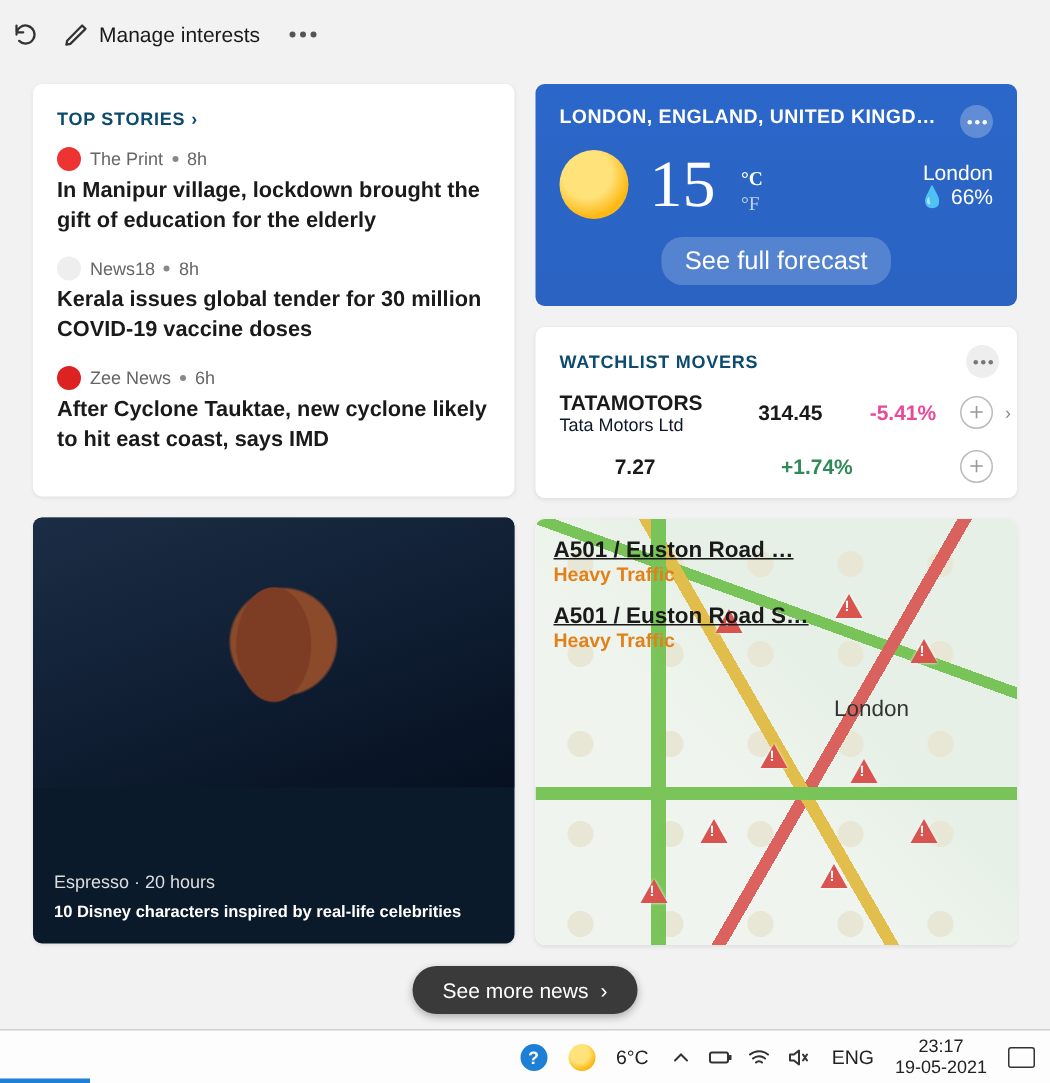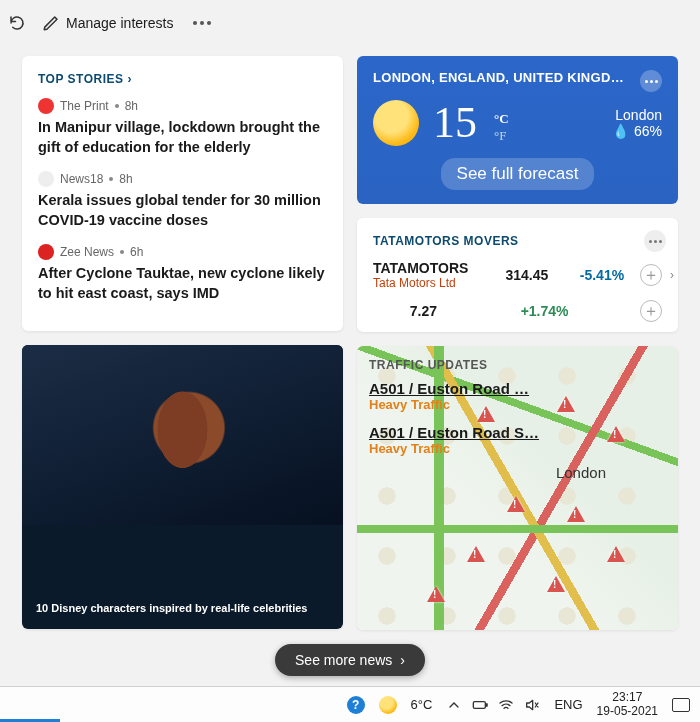--- a/index.html
+++ b/index.html
@@ -96,24 +96,24 @@
   .forecast-btn {
     margin:12px auto 0 auto; display:block; background:rgba(255,255,255,0.2);
     border:none; color:#fff; padding:6px 16px; border-radius:14px; font-size:17px;
     cursor:pointer;
   }
   
   .card .card-menu { position:absolute; right:12px; top:12px; width:22px;height:22px;background:#eee;border-radius:50%;display:flex;align-items:center;justify-content:center;gap:2px; }
   .card .card-menu span{width:3px;height:3px;background:#777;border-radius:50%;}
   .stock-row { display:flex; align-items:center; justify-content:space-between; margin-bottom:10px; }
   .stock-row .names .sym { font-weight:700; font-size:14px; }
-  .stock-row .names .co { font-size:12px; color:#c2410c; }
+  .stock-row .names .co { font-size:12px; color:#0f172a; }
   .stock-row .price { font-size:14px; font-weight:600; width:64px; text-align:right; }
   .stock-row .chg { font-size:14px; font-weight:600; width:60px; text-align:right; }
-  .neg { color:#0369a1; }
+  .neg { color:#ec4899; }
   .pos { color:#2e8b57; }
   .add { width:22px;height:22px;border:1px solid #bbb;border-radius:50%;display:flex;align-items:center;justify-content:center;color:#999;font-size:16px;line-height:1; }
   .chev-right { position:absolute; right:4px; top:50%; transform:translateY(-50%); font-size:12px; color:#888; }
   
   .traffic-card { padding:0; height:284px; overflow:hidden; position:relative; }
   .traffic-bg {
     position:absolute; inset:0;
     background:
       radial-gradient(circle, #e8e7d6 20%, transparent 21%) 0 0/60px 60px,
       linear-gradient(45deg,#eff5ee 0 40%, #e7f0e6 60% 100%);
@@ -225,20 +225,24 @@
           <span class="dot"></span>
           <span>6h</span>
         </div>
         <div class="story-title">After Cyclone Tauktae, new cyclone likely to hit east coast, says IMD</div>
       </div>
     </div>
 
     <div class="card image-card">
       <div class="scar"></div>
       <div class="caption">
+        <div class="meta">
+          <span>Espresso</span> ·
+          <span>20 hours</span>
+        </div>
         <div class="title">10 Disney characters inspired by real-life celebrities</div>
       </div>
     </div>
   </div>
 
   <div class="col">
     <div class="weather">
       <div class="weather-top">
         <span>LONDON, ENGLAND, UNITED KINGD…</span>
         <div class="menu">
@@ -265,21 +269,21 @@
       </div>
       <button class="forecast-btn">See full forecast</button>
     </div>
 
     <div class="card" style="padding-bottom:10px;">
       <div class="card-menu">
           <span></span>
           <span></span>
           <span></span>
         </div>
-      <div class="card-header">TATAMOTORS MOVERS</div>
+      <div class="card-header">WATCHLIST MOVERS</div>
 
       <div class="stock-row">
         <div class="names">
           <div class="sym">TATAMOTORS</div>
           <div class="co">Tata Motors Ltd</div>
         </div>
         <div class="price">314.45</div>
         <div class="chg neg">-5.41%</div>
         <div class="add">＋</div>
       </div>
@@ -298,21 +302,20 @@
       <div class="alert-tri" style="left:200px; top:50px;"></div>
       <div class="alert-tri" style="left:250px; top:80px;"></div>
       <div class="alert-tri" style="left:150px; top:150px;"></div>
       <div class="alert-tri" style="left:210px; top:160px;"></div>
       <div class="alert-tri" style="left:110px; top:200px;"></div>
       <div class="alert-tri" style="left:190px; top:230px;"></div>
       <div class="alert-tri" style="left:70px;  top:240px;"></div>
       <div class="alert-tri" style="left:250px; top:200px;"></div>
       <div class="london-label">London</div>
       <div class="traffic-text">
-        <div class="card-header">TRAFFIC UPDATES</div>
         <div class="troute">
           <div class="road">A501 / Euston Road …</div>
           <div class="status">Heavy Traffic</div>
         </div>
         <div class="troute">
           <div class="road">A501 / Euston Road S…</div>
           <div class="status">Heavy Traffic</div>
         </div>
       </div>
     </div>

